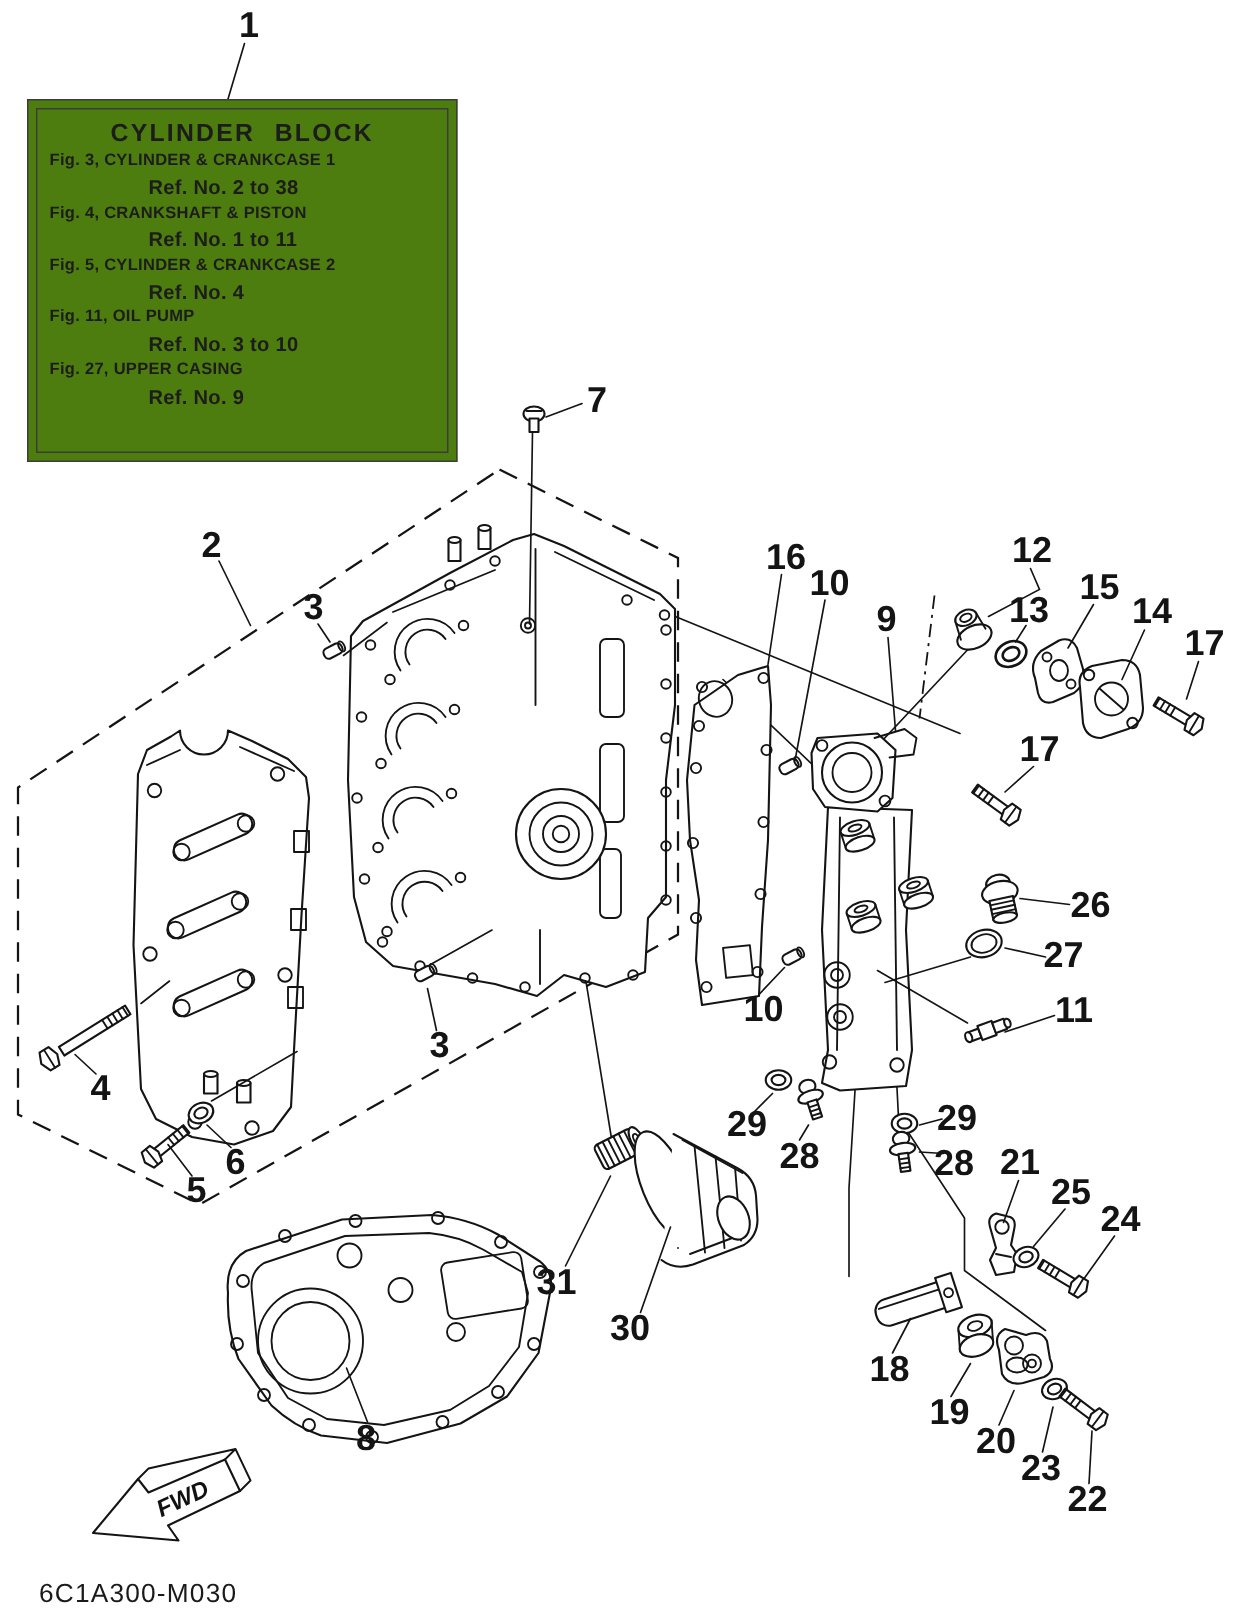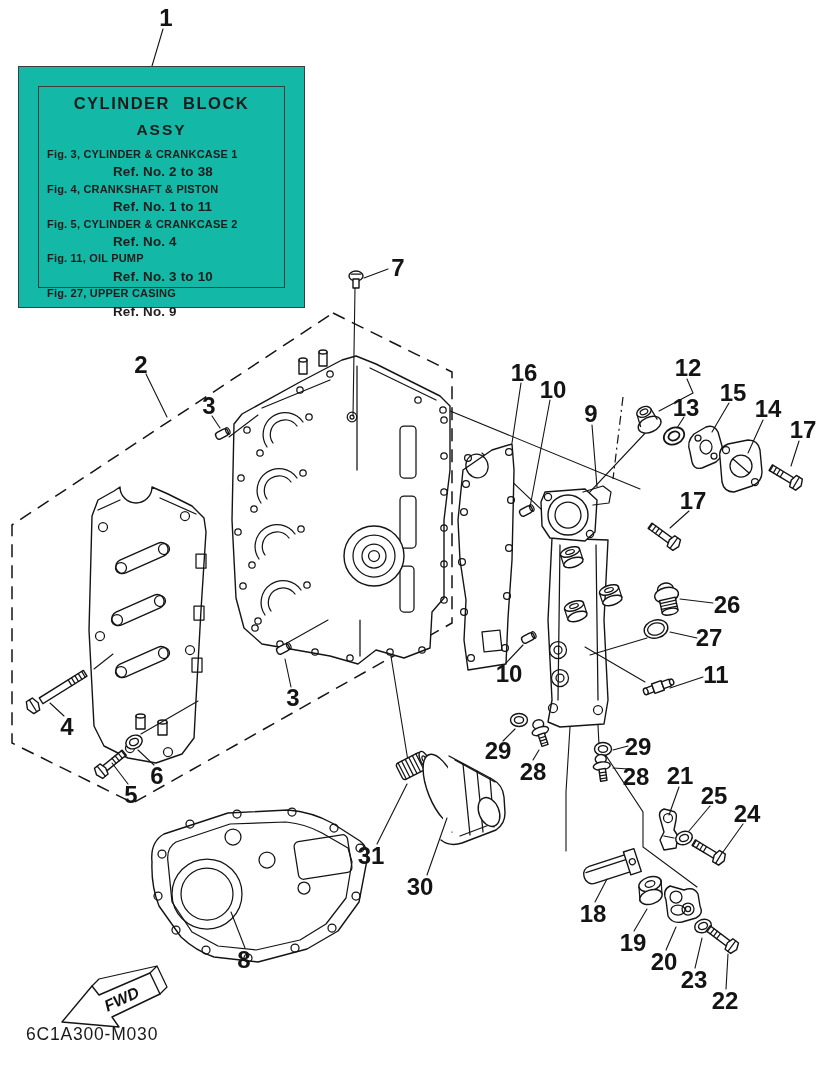--- a/index.html
+++ b/index.html
@@ -1,33 +1,33 @@
 <!DOCTYPE html>
 <html><head>
 <meta charset="utf-8">
 <style>
   html,body{margin:0;padding:0;background:#fff;}
   .stage{position:relative;width:827px;height:1072px;background:#fff;
          font-family:"Liberation Sans",sans-serif;overflow:hidden;}
   .stage svg{position:absolute;left:0;top:0;}
   
   .infobox{position:absolute;left:18px;top:66px;width:287px;height:242px;
-           border:1.5px solid #3c3c3c;background:#14b8a6;box-sizing:border-box;padding:19px;}
+           border:1.5px solid #3c3c3c;background:#4d7c0f;box-sizing:border-box;padding:5px;}
   .infobox-inner{border:1.5px solid #3c3c3c;width:100%;height:100%;box-sizing:border-box;
            padding-top:7px;}
   .ib-title{text-align:center;font-weight:bold;font-size:16.5px;letter-spacing:1.5px;
            word-spacing:7px;color:#1c1c1c;}
   .ib-sub{text-align:center;font-weight:bold;font-size:15.5px;letter-spacing:2px;
            margin-top:8px;margin-bottom:7px;color:#1c1c1c;}
   .ib-fig{font-weight:bold;font-size:11px;line-height:17.4px;padding-left:8px;
            letter-spacing:0.2px;color:#1c1c1c;white-space:nowrap;}
   .ib-ref{font-weight:bold;font-size:13.4px;line-height:17.4px;padding-left:74px;
            letter-spacing:0.2px;color:#1c1c1c;white-space:nowrap;}
   
-  .dwg-code{position:absolute;left:26px;top:1024px;font-size:17.5px;font-weight:500;
+  .dwg-code{position:absolute;left:26px;top:1052px;font-size:17.5px;font-weight:500;
            letter-spacing:0.8px;color:#1a1a1a;}
   
   .art{fill:#fff;stroke:#141414;stroke-width:1.4;stroke-linejoin:round;stroke-linecap:round;}
   .artn{fill:none;stroke:#141414;stroke-width:1.25;stroke-linejoin:round;stroke-linecap:round;}
   .ldr{fill:none;stroke:#141414;stroke-width:1.1;stroke-linecap:round;}
   .dashbox{fill:none;stroke:#141414;stroke-width:1.5;stroke-dasharray:13 8;}
   .dashdot{fill:none;stroke:#141414;stroke-width:1.2;stroke-dasharray:9 4 2 4;}
   .num{font-family:"Liberation Sans",sans-serif;font-size:24px;font-weight:600;fill:#141414;
        text-anchor:middle;dominant-baseline:central;cursor:pointer;}
   .fwdtxt{font-family:"Liberation Sans",sans-serif;font-size:16px;font-weight:bold;
@@ -443,21 +443,20 @@
   <g>
     <path class="artn" d="M92,986 L99,979 L157,966 L167,987 L160,994 M150,973 L157,966 M160,994 L167,987"></path>
     <polygon class="art" points="62,1022 92,986 99,995 150,973 160,994 112,1017 119,1027"></polygon>
     <text class="fwdtxt" transform="translate(124,1004) rotate(-25)">FWD</text>
   </g>
 </svg>
 
 <div class="infobox">
   <div class="infobox-inner">
     <div class="ib-title">CYLINDER BLOCK</div>
-    <div class="ib-sub">ASSY</div>
     <div class="ib-fig">Fig. 3, CYLINDER &amp; CRANKCASE 1</div>
     <div class="ib-ref">Ref. No. 2 to 38</div>
     <div class="ib-fig">Fig. 4, CRANKSHAFT &amp; PISTON</div>
     <div class="ib-ref">Ref. No. 1 to 11</div>
     <div class="ib-fig">Fig. 5, CYLINDER &amp; CRANKCASE 2</div>
     <div class="ib-ref">Ref. No. 4</div>
     <div class="ib-fig">Fig. 11, OIL PUMP</div>
     <div class="ib-ref">Ref. No. 3 to 10</div>
     <div class="ib-fig">Fig. 27, UPPER CASING</div>
     <div class="ib-ref">Ref. No. 9</div>

